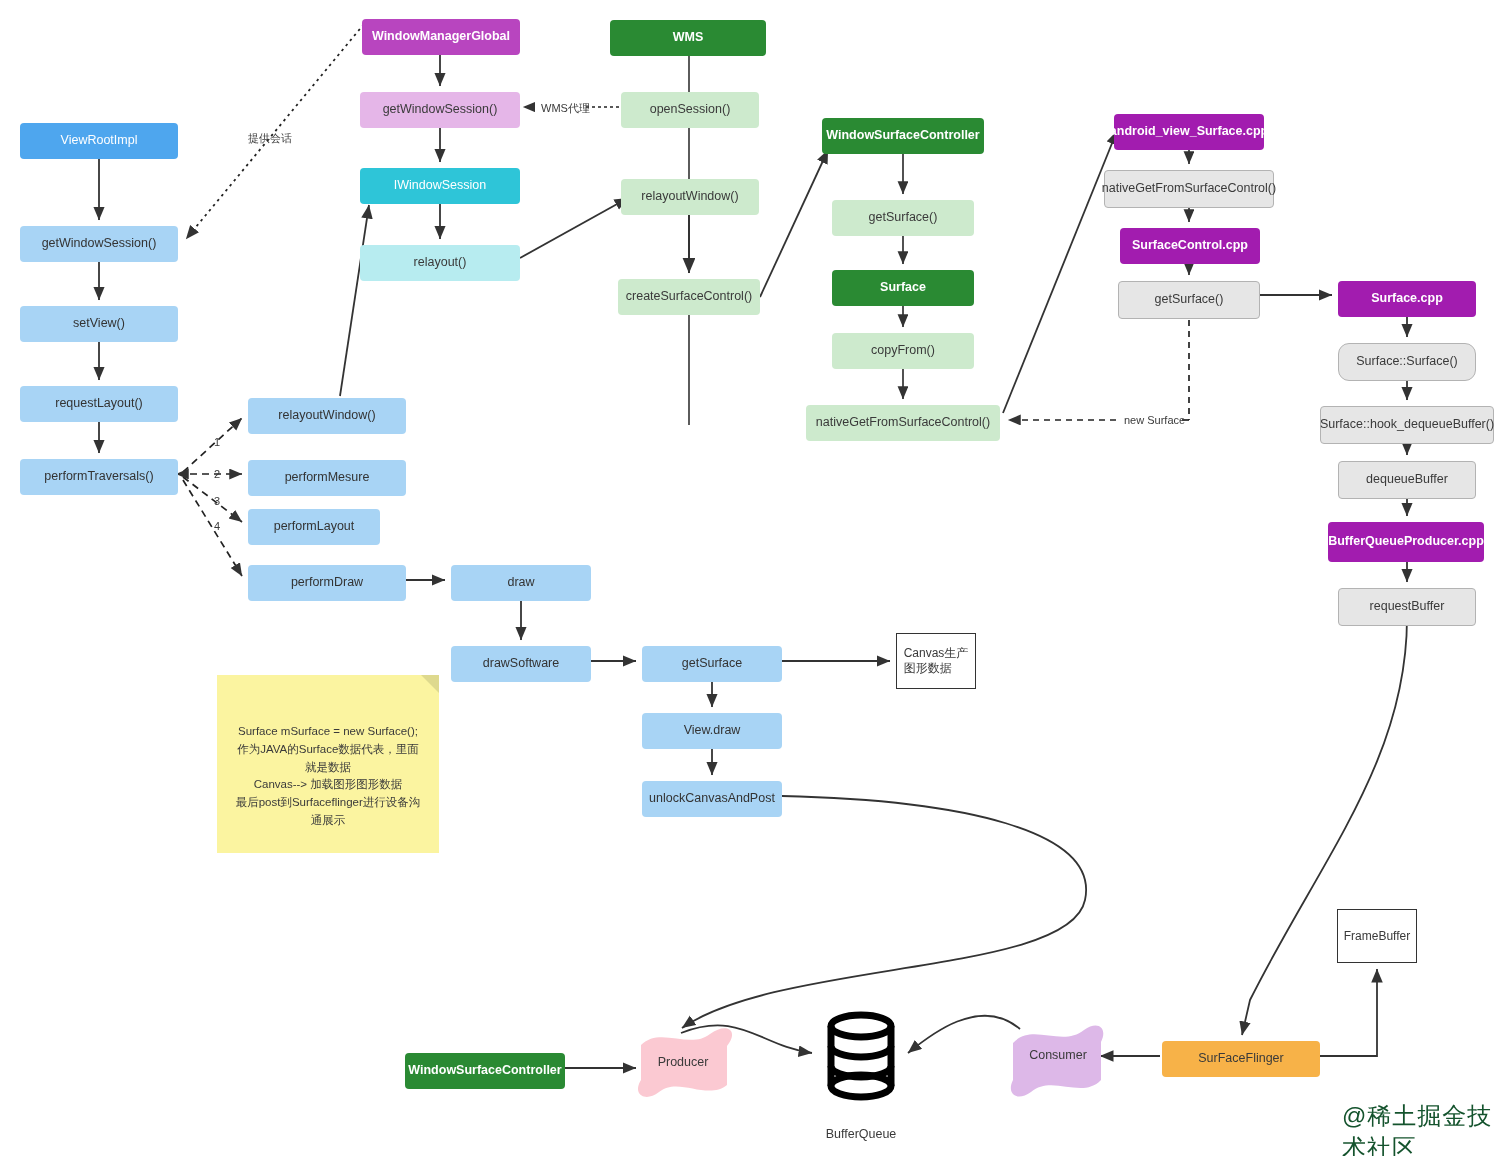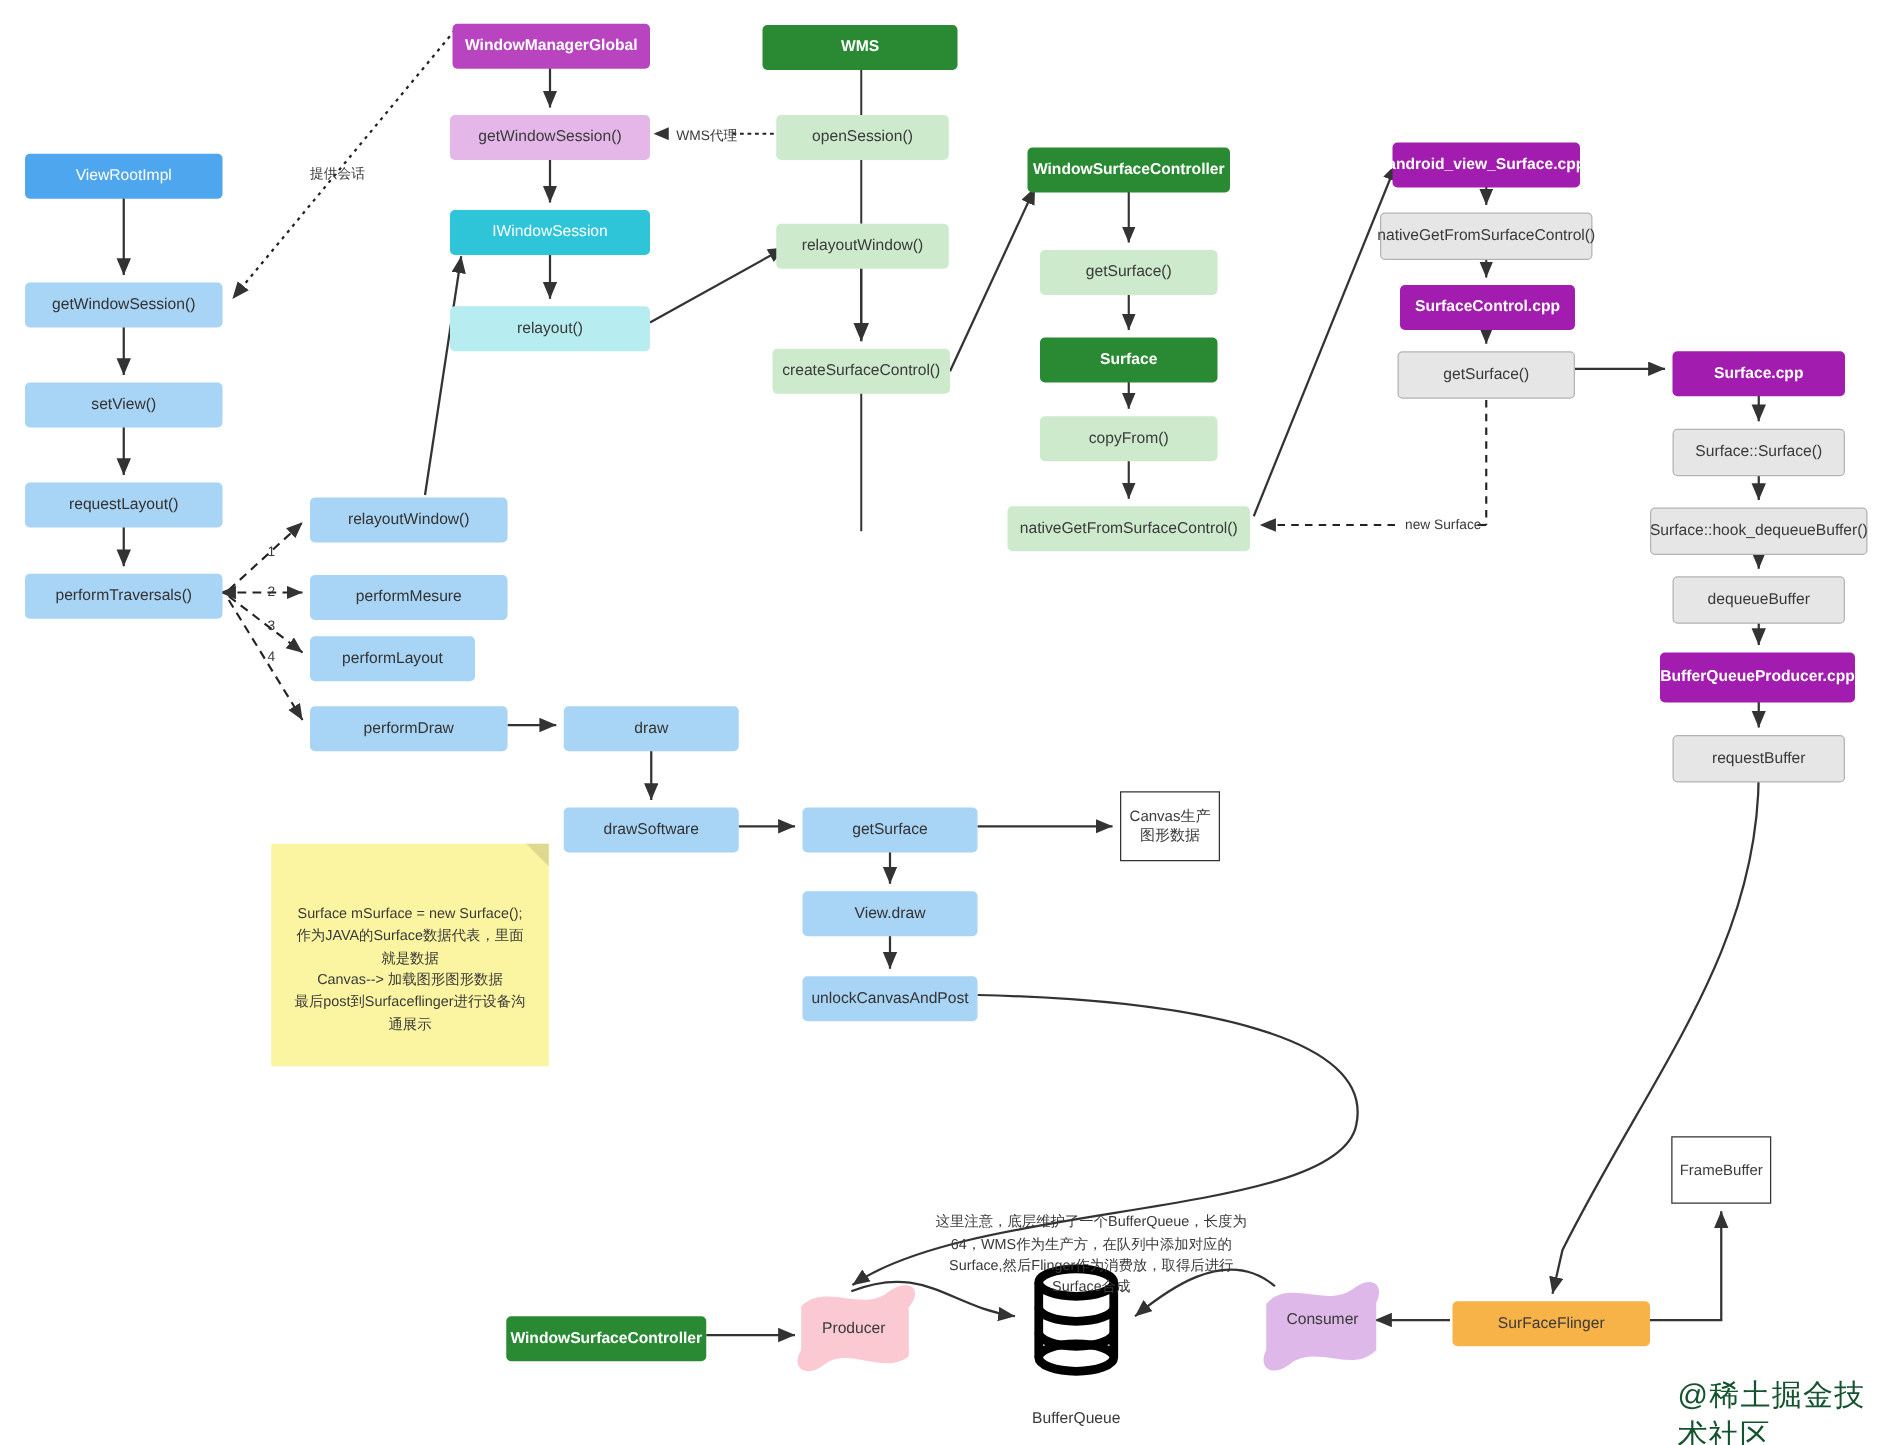--- a/index.html
+++ b/index.html
@@ -1,21 +1,21 @@
 <!DOCTYPE html>
 <html><head>
 <meta charset="utf-8">
 <style>
   html,body{margin:0;padding:0;background:#ffffff;}
   body{width:1512px;height:1156px;position:relative;overflow:hidden;
        font-family:"Liberation Sans","DejaVu Sans",sans-serif;}
   #stage{position:absolute;left:0;top:0;width:1512px;height:1156px;}
   svg.layer{position:absolute;left:0;top:0;width:1512px;height:1156px;overflow:visible;}
   .node{position:absolute;box-sizing:border-box;display:flex;align-items:center;
-        justify-content:center;text-align:center;border-radius:4px;
+        justify-content:center;text-align:left;border-radius:4px;
         font-size:12.5px;line-height:1.25;color:#3a3a3a;padding:18px 4px;}
   .n-blue{background:#a8d4f5;color:#333;}
   .n-blue-d{background:#4ea6ee;color:#fff;}
   .n-purple-d{background:#b845bf;color:#fff;font-weight:bold;}
   .n-purple-l{background:#e5b6e8;color:#3a3a3a;}
   .n-cyan{background:#2ec5d8;color:#fff;}
   .n-cyan-l{background:#b7ecf0;color:#3a3a3a;}
   .n-green-d{background:#2a8a33;color:#fff;font-weight:bold;}
   .n-green-l{background:#cdeacd;color:#3a3a3a;}
   .n-gray-d{background:#a21caf;color:#fff;font-weight:bold;}
@@ -250,21 +250,21 @@
       </div>
       <div class="node n-gray-d" style="left: 1120px; top: 228px; width: 140px; height: 28px;">
         <span style="white-space: pre-line;">SurfaceControl.cpp</span>
       </div>
       <div class="node n-gray-l" style="left: 1118px; top: 281px; width: 142px; height: 28px;">
         <span style="white-space: pre-line;">getSurface()</span>
       </div>
       <div class="node n-gray-d" style="left: 1338px; top: 281px; width: 138px; height: 28px;">
         <span style="white-space: pre-line;">Surface.cpp</span>
       </div>
-      <div class="node n-gray-l" style="left: 1338px; top: 343px; width: 138px; height: 28px;">
+      <div class="node n-gray-l" style="left: 1338px; top: 343px; width: 138px; height: 28px; border-radius: 11px;">
         <span style="white-space: pre-line;">Surface::Surface()</span>
       </div>
       <div class="node n-gray-l" style="left: 1320px; top: 406px; width: 174px; height: 28px;">
         <span style="white-space: pre-line;">Surface::hook_dequeueBuffer()</span>
       </div>
       <div class="node n-gray-l" style="left: 1338px; top: 461px; width: 138px; height: 28px;">
         <span style="white-space: pre-line;">dequeueBuffer</span>
       </div>
       <div class="node n-gray-d" style="left: 1328px; top: 522px; width: 156px; height: 40px;">
         <span style="white-space: pre-line;">BufferQueueProducer.cpp</span>
@@ -316,23 +316,20 @@
 
   <div class="note" id="sticky-note" style="left: 217px; top: 675px; width: 222px; height: 178px;">
     <span style="white-space:pre-line;display:block;width:100%;padding-top:48px;">Surface mSurface = new Surface();作为JAVA的Surface数据代表，里面就是数据
 Canvas--&gt; 加载图形图形数据
 最后post到Surfaceflinger进行设备沟通展示</span>
   </div>
   <svg class="layer">
     <path d="M421,675 L439,675 L439,693 Z" fill="#ded98e"></path>
   </svg>
 
-  <div class="freetext" id="bufferqueue-note" style="left: 748px; top: 953px; width: 250px;">
-    <span>这里注意，底层维护了一个BufferQueue，长度为64，WMS作为生产方，在队列中添加对应的Surface,然后Flinger作为消费放，取得后进行Surface合成</span>
-  </div>
 
   <div id="edgelabels-host">
       <div class="edgelabel" style="left: 248px; top: 131px;">提供会话</div>
       <div class="edgelabel" style="left: 541px; top: 101px;">WMS代理</div>
       <div class="edgelabel" style="left: 1124px; top: 414px;">new Surface</div>
       <div class="edgelabel" style="left: 214px; top: 436px;">1</div>
       <div class="edgelabel" style="left: 214px; top: 468px;">2</div>
       <div class="edgelabel" style="left: 214px; top: 495px;">3</div>
       <div class="edgelabel" style="left: 214px; top: 520px;">4</div>
     </div>

